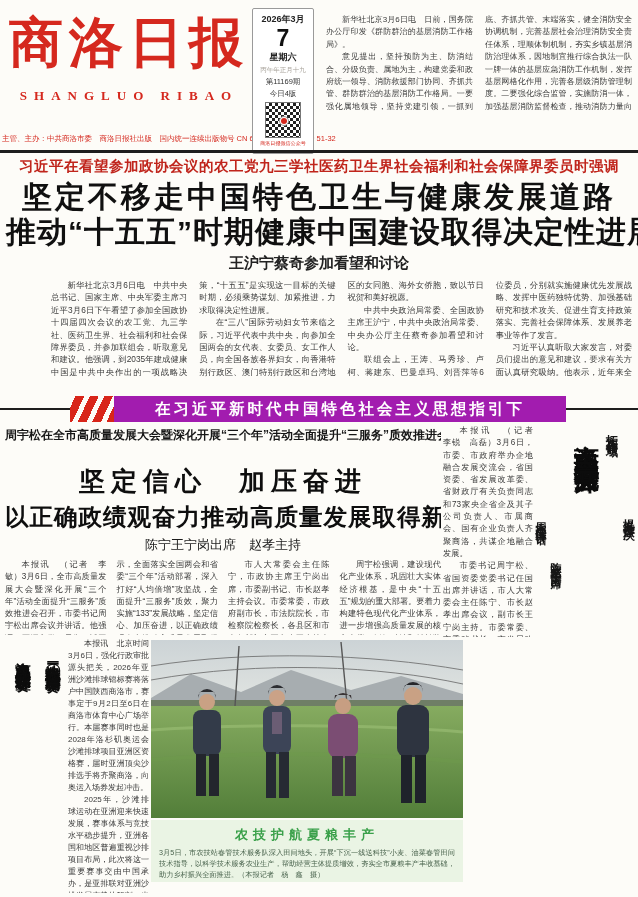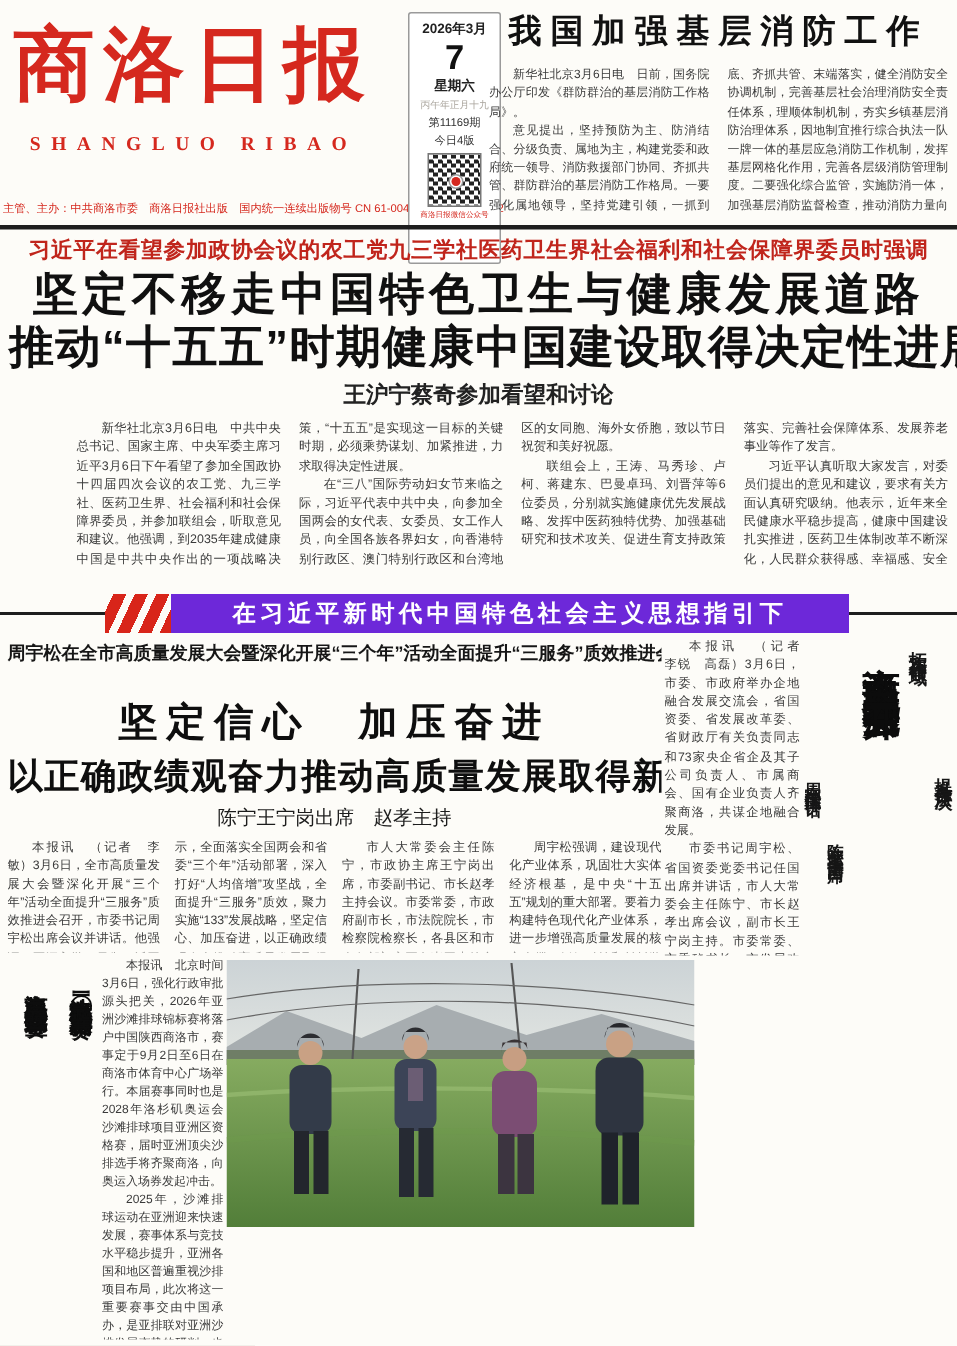--- a/index.html
+++ b/index.html
@@ -6,21 +6,21 @@
   html,body { background:#e9e7e0; }
   body { font-family:"Liberation Sans","DejaVu Sans",sans-serif; }
   .page{ position:relative; width:638px; height:897px; margin:0 auto; background:#fdfcf8; color:#2a2a2a; overflow:hidden; }
 
   
   .masthead{ position:absolute; left:0; top:0; width:638px; height:150px; }
   .mast-left{ position:absolute; left:6px; top:4px; width:246px; height:142px; text-align:center; }
   .mast-title{ font-size:54px; font-weight:900; color:#d5281e; letter-spacing:6px; line-height:1.45; font-family:"Liberation Serif","DejaVu Serif",serif; }
   .mast-sub{ font-size:13px; font-weight:700; color:#d5281e; letter-spacing:7px; font-family:"Liberation Serif","DejaVu Serif",serif; margin-top:6px; }
   .mast-pub{ position:absolute; left:-4px; bottom:2px; width:258px; font-size:7.5px; color:#d5281e; white-space:nowrap; }
-  .datebox{ position:absolute; left:272px; top:8px; width:62px; height:168px; border:1px solid #9a9a9a; border-radius:2px; text-align:center; padding-top:4px; background:#fff; }
+  .datebox{ position:absolute; left:252px; top:8px; width:62px; height:146px; border:1px solid #9a9a9a; border-radius:2px; text-align:center; padding-top:4px; background:#fff; }
   .db-ym{ font-size:9px; font-weight:700; color:#222; }
   .db-day{ font-size:23px; font-weight:700; color:#111; line-height:1.05; }
   .db-week{ font-size:9px; font-weight:700; color:#222; margin-top:1px; }
   .db-lunar{ font-size:6.5px; color:#a9a49c; margin-top:2px; }
   .db-issue,.db-pages{ font-size:7.5px; color:#333; margin-top:2px; }
   .db-qr{ width:36px; height:36px; margin:3px auto 0; border:1px solid #777;
           background:repeating-conic-gradient(#222 0% 25%, #fff 0% 50%); background-size:6px 6px; position:relative; }
   .db-qr .dot{ position:absolute; left:13px; top:13px; width:10px; height:10px; background:#fff; border:1px solid #999; border-radius:50%; }
   .db-qr .dot i{ display:block; width:6px; height:6px; margin:1px; background:#d5281e; border-radius:50%; }
   .db-qrcap{ font-size:5.5px; color:#d5281e; margin-top:2px; white-space:nowrap; transform:scale(.92); }
@@ -38,21 +38,21 @@
   .lead-h1{ font-size:30px; font-weight:900; color:#101010; text-align:center; letter-spacing:3px; line-height:1.18; margin-top:3px; white-space:nowrap; }
   .lead-h2{ font-size:30px; font-weight:900; color:#101010; text-align:center; letter-spacing:1px; line-height:1.18; white-space:nowrap; }
   .lead-deck{ font-size:15px; font-weight:700; color:#222; text-align:center; margin-top:4px; }
   .lead-body{ margin-top:6px; height:104px; overflow:hidden; column-count:4; column-gap:12px; font-size:8.3px; line-height:1.5; text-align:justify; color:#3a3a3a;margin-left:45px; }
 
   
   .banner-row{ position:absolute; left:0; top:396px; width:638px; height:26px; display:flex; align-items:center; }
   .banner-line{ height:2px; background:#1e1e1e; flex:0 0 70px; }
   .banner-line.r{ flex:0 0 72px; }
   .banner-slashes{ height:26px; width:44px; background:repeating-linear-gradient(115deg,#fdfcf8 0 5px,#d8251a 5px 13px); }
-  .banner-box{ flex:1; height:26px; background:#6d28d9; color:#fff; font-size:15.5px; font-weight:900; letter-spacing:3px; display:flex; align-items:center; justify-content:center; white-space:nowrap; }
+  .banner-box{ flex:1; height:26px; background:#a21caf; color:#fff; font-size:15.5px; font-weight:900; letter-spacing:3px; display:flex; align-items:center; justify-content:center; white-space:nowrap; }
 
   
   .article2{ position:absolute; left:5px; top:427px; width:436px; height:208px; overflow:hidden; }
   .a2-kicker{ font-size:12px; font-weight:700; color:#161616; white-space:nowrap; }
   .a2-h1{ font-size:26px; font-weight:900; text-align:center; color:#0e0e0e; letter-spacing:6px; margin-top:20px; }
   .a2-h2{ font-size:23.5px; font-weight:900; text-align:center; color:#0e0e0e; letter-spacing:1px; white-space:nowrap; margin-top:2px; }
   .a2-deck{ font-size:13px; font-weight:400; text-align:center; color:#1c1c1c; margin-top:3px; }
   .a2-body{ margin-top:5px; height:116px; overflow:hidden; column-count:4; column-gap:10px; font-size:8.2px; line-height:1.5; text-align:justify; color:#3a3a3a; }
 
   
@@ -103,38 +103,38 @@
       <div class="db-issue">第11169期</div>
       <div class="db-pages">今日4版</div>
       <div class="db-qr">
           <span class="dot">
             <i></i>
           </span>
         </div>
       <div class="db-qrcap">商洛日报微信公众号</div>
     </div>
     <section class="top-article">
-      <h1>我国加强基层消防工作</h1>
       <div class="top-body">
         <p class="bp">新华社北京3月6日电　日前，国务院办公厅印发《群防群治的基层消防工作格局》。</p>
         <p class="bp">意见提出，坚持预防为主、防消结合、分级负责、属地为主，构建党委和政府统一领导、消防救援部门协同、齐抓共管、群防群治的基层消防工作格局。一要强化属地领导，坚持党建引领，一抓到底、齐抓共管、末端落实，健全消防安全协调机制，完善基层社会治理消防安全责任体系，理顺体制机制，夯实乡镇基层消防治理体系，因地制宜推行综合执法一队一牌一体的基层应急消防工作机制，发挥基层网格化作用，完善各层级消防管理制度。二要强化综合监管，实施防消一体，加强基层消防监督检查，推动消防力量向乡镇延伸，统筹消防设施建设多元力量推进检查要求。三要强化行业管理，落实“三管三必须”要求，各负其责、齐抓共管，压实单位消防安全主体责任，强化行政审批源头把关，不符合消防安全条件的不得核准许可办学经营。加强养老机构、医院、学校等场所隐患排查，严格查禁违规生产储运燃爆危险品，加大作业现场消防安全要求，强化火灾高风险区域重点管控。</p>
 
       </div>
     </section>
   </header>
   <div class="rule"></div>
 
   <section class="lead">
     <div class="lead-kicker">习近平在看望参加政协会议的农工党九三学社医药卫生界社会福利和社会保障界委员时强调</div>
     <div class="lead-h1">坚定不移走中国特色卫生与健康发展道路</div>
     <div class="lead-h2">推动“十五五”时期健康中国建设取得决定性进展</div>
     <div class="lead-deck">王沪宁蔡奇参加看望和讨论</div>
     <div class="lead-body">
       <p class="bp">新华社北京3月6日电　中共中央总书记、国家主席、中央军委主席习近平3月6日下午看望了参加全国政协十四届四次会议的农工党、九三学社、医药卫生界、社会福利和社会保障界委员，并参加联组会，听取意见和建议。他强调，到2035年建成健康中国是中共中央作出的一项战略决策，“十五五”是实现这一目标的关键时期，必须乘势谋划、加紧推进，力求取得决定性进展。</p>
       <p class="bp">在“三八”国际劳动妇女节来临之际，习近平代表中共中央，向参加全国两会的女代表、女委员、女工作人员，向全国各族各界妇女，向香港特别行政区、澳门特别行政区和台湾地区的女同胞、海外女侨胞，致以节日祝贺和美好祝愿。</p>
+      <p class="bp">中共中央政治局常委、全国政协主席王沪宁，中共中央政治局常委、中央办公厅主任蔡奇参加看望和讨论。</p>
       <p class="bp">联组会上，王涛、马秀珍、卢柯、蒋建东、巴曼卓玛、刘晋萍等6位委员，分别就实施健康优先发展战略、发挥中医药独特优势、加强基础研究和技术攻关、促进生育支持政策落实、完善社会保障体系、发展养老事业等作了发言。</p>
       <p class="bp">习近平认真听取大家发言，对委员们提出的意见和建议，要求有关方面认真研究吸纳。他表示，近年来全民健康水平稳步提高，健康中国建设扎实推进，医药卫生体制改革不断深化，人民群众获得感、幸福感、安全感持续增强，成绩来之不易，值得倍加珍惜。</p>
 
     </div>
   </section>
 
   <div class="banner-row">
     <div class="banner-line"></div>
     <div class="banner-slashes"></div>
     <div class="banner-box">在习近平新时代中国特色社会主义思想指引下</div>
@@ -230,15 +230,19 @@
           <rect x="194" y="116" width="11" height="40" fill="#3c3440"></rect>
       </g>
       <g>
         <circle cx="262" cy="56" r="9" fill="#c9a184"></circle>
           <path d="M252,52 a10,10 0 0,1 20,0 l-2,-7 -16,0 z" fill="#26272b"></path>
         <rect x="246" y="65" width="32" height="52" rx="9" fill="#2e3440"></rect>
         <rect x="250" y="115" width="11" height="48" fill="#1f232b"></rect>
           <rect x="264" y="115" width="11" height="48" fill="#1f232b"></rect>
       </g>
     </svg>
+    <figcaption class="capband">
+      <div class="cap-title">农技护航夏粮丰产</div>
+      <div class="cap-text">3月5日，市农技站春管技术服务队深入田间地头，开展“下沉一线送科技”小麦、油菜春管田间技术指导，以科学技术服务农业生产，帮助经营主体提质增效，夯实全市夏粮丰产丰收基础，助力乡村振兴全面推进。（本报记者　杨　鑫　摄）</div>
+    </figcaption>
   </figure>
 
 </div>
 
 </body></html>

